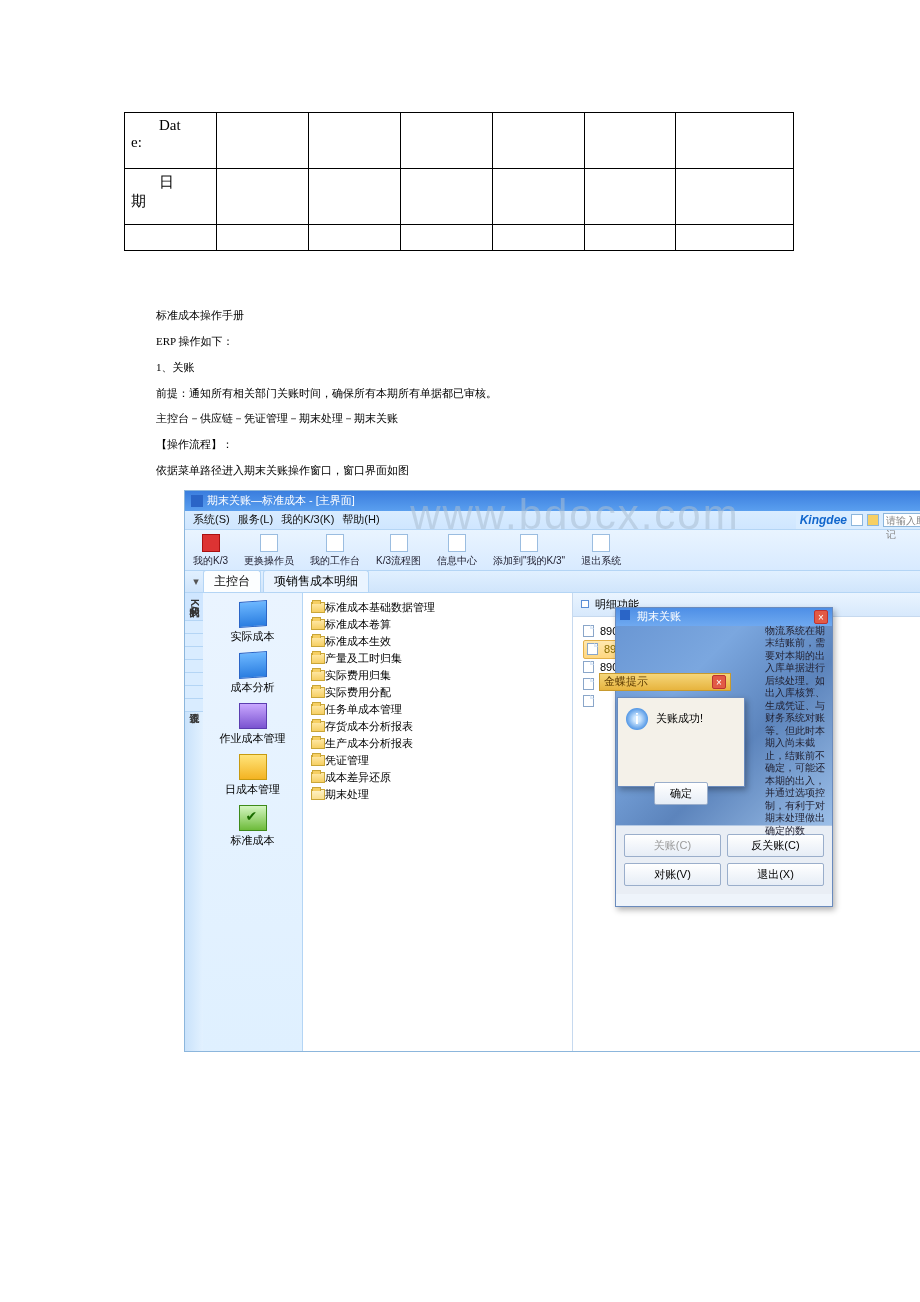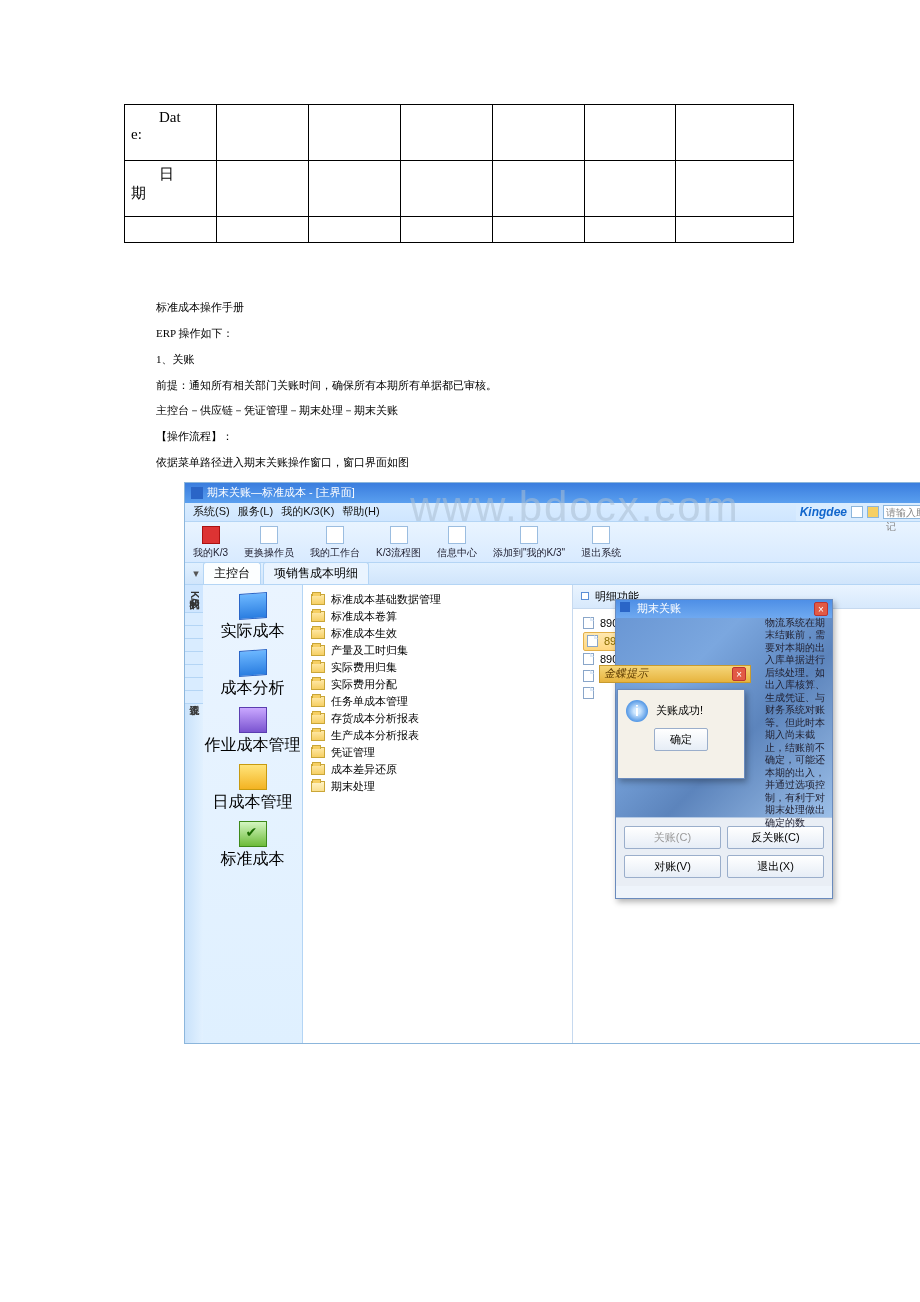--- a/index.html
+++ b/index.html
@@ -1,17 +1,17 @@
 <!DOCTYPE html>
 <html><head>
 <meta charset="utf-8">
 <style>
   * { margin: 0; padding: 0; box-sizing: border-box; }
   body { font-family: "SimSun", "宋体", serif; font-size: 15px; background: #fff; width: 920px; }
-  .page { padding: 0 24px 40px 24px; }
+  .page { padding: 8px 24px 40px 24px; }
 
   
   .top-table { border-collapse: collapse; width: 670px; margin-left: 100px; margin-top: 104px; }
   .top-table td { border: 1px solid #000; height: 30px; padding: 4px 6px; vertical-align: top; font-size: 15px; }
   .top-table td.c1 { width: 86px; }
   .top-table td.cx { width: 86px; }
   .top-table td.c7 { width: 110px; }
   .top-table .indent { text-indent: 28px; display: block; }
   .top-table tr.r1 td { height: 56px; }
   .top-table tr.r2 td { height: 56px; }
@@ -46,34 +46,34 @@
   .tabstrip .arrow { width: 14px; color: #555; text-align: center; }
   .tab { padding: 2px 10px; font-size: 12px; border: 1px solid #b4d5f5; border-bottom: none; margin-right: 2px; background: #eaf4ff; border-radius: 3px 3px 0 0; }
   .tab.active { background: #fcfeff; }
 
   .work { position: absolute; top: 102px; left: 0; right: 0; bottom: 0; display: flex; }
   .sidestrip { width: 18px; background: linear-gradient(90deg,#c9e2fb,#e2f1ff); display: flex; flex-direction: column; gap: 0; }
   .side-label { writing-mode: vertical-rl; font-size: 10px; color: #333; padding: 6px 2px; border-bottom: 1px solid #b4d5f5; background: #d9ecff; text-align: center; }
   .side-label.strong { background: #cfe6ff; font-weight: bold; }
 
   .side-l { width: 100px; background: linear-gradient(#eaf4ff,#dff0ff); border-right: 1px solid #b4d5f5; padding-top: 8px; }
-  .mod { display: flex; flex-direction: column; align-items: center; font-size: 16px; margin-bottom: 8px; gap: 2px; }
+  .mod { display: flex; flex-direction: column; align-items: center; font-size: 11px; margin-bottom: 8px; gap: 2px; }
   .mod .icon3d { width: 28px; height: 26px; }
   
   .ic-blue { background: linear-gradient(#6cb7ff,#2a7de0); border: 1px solid #2a65c7; transform: skewY(-4deg); }
   .ic-yellow { background: linear-gradient(#ffe47a,#f3b322); border: 1px solid #c79a10; }
   .ic-purple { background: linear-gradient(#c9a7ff,#7a54d0); border: 1px solid #5b3db0; }
   .ic-check { background: linear-gradient(#d4f6c1,#6dbb3a); border: 1px solid #3e8a1a; position: relative; }
   .ic-check::after { content: "✔"; color: #1a6b00; position: absolute; left: 6px; top: 2px; font-size: 14px; }
 
   .tree { width: 270px; background: #fff; border-right: 1px solid #c6d9ef; }
   .tree-head, .detail-head { background: linear-gradient(#eaf4ff,#d7e9fc); border-bottom: 1px solid #c6d9ef; padding: 4px 8px; font-size: 11px; display: flex; align-items: center; gap: 6px; }
   .sq { width: 8px; height: 8px; border: 1px solid #5a8ed6; display: inline-block; background: #fff; }
   .tree-body { padding: 6px 8px; }
-  .tree-item { display: flex; align-items: center; gap: 6px; padding: 1px 0; font-size: 11px; text-align: center; }
+  .tree-item { display: flex; align-items: center; padding: 1px 0; font-size: 11px; text-align: center; }
   .fld { width: 14px; height: 11px; background: linear-gradient(#ffe9a8,#f6cf63); border: 1px solid #caa637; position: relative; }
   .fld::before { content:""; position:absolute; top:-3px; left:0; width:7px; height:3px; background:#f6cf63; border:1px solid #caa637; border-bottom:none; }
   .fld.open { background: linear-gradient(#fff3c7,#fadf8e); }
 
   .detail { flex: 1; background: #fff; }
   .detail-body { padding: 6px 10px; }
   .det-item { display: flex; align-items: center; gap: 6px; font-size: 11px; padding: 1px 0; }
   .doc-ico { width: 11px; height: 12px; background: #fff; border: 1px solid #8aa6c9; position: relative; }
   .doc-ico::after { content:""; position:absolute; right:-1px; top:-1px; border-left:4px solid #dce8f7; border-top:4px solid transparent; }
   .det-item.active { background: linear-gradient(#ffe8b0,#ffd780); border: 1px solid #e3b04a; border-radius: 2px; width: 140px; padding: 1px 3px; color: #8a6d00; }
@@ -82,28 +82,28 @@
   .modal { position: absolute; border: 1px solid #6a8bbd; background: #eef4fb; box-shadow: 2px 3px 6px rgba(0,0,0,.3); font-size: 11px; }
   .modal .mtitle { height: 18px; background: linear-gradient(#4e8fe6,#6fa9f0); color: #fff; display: flex; justify-content: space-between; align-items: center; padding: 0 4px; }
   .modal .mtitle .x { width: 14px; height: 14px; background: #e25a45; color: #fff; text-align: center; line-height: 13px; border: 1px solid #b33; font-size: 10px; border-radius: 2px; } 
 
   .m-outer { left: 430px; top: 116px; width: 218px; height: 300px; }
   .m-outer .img { height: 200px; background: linear-gradient(135deg,#6a97d4 0%, #7ba7df 30%, #5c84bc 60%, #9cbfe8 100%); border-bottom: 1px solid #b4c9e4; }
   .m-outer .btns { display: grid; grid-template-columns: 1fr 1fr; gap: 6px; padding: 8px; background: #e9eef5; }
   .wbtn { border: 1px solid #9aaecb; background: linear-gradient(#fff,#e6edf6); padding: 3px 0; text-align: center; border-radius: 2px; font-size: 11px; }
   .wbtn.disabled { color: #9a9a9a; }
 
-  .m-tiptitle { position: absolute; left: 414px; top: 182px; width: 152px; height: 18px; z-index: 3; font-style: italic; }
+  .m-tiptitle { position: absolute; left: 414px; top: 182px; width: 132px; height: 18px; z-index: 3; }
   .m-tiptitle .bar { height: 18px; background: linear-gradient(#f5d67a,#e7b43e); border: 1px solid #c79a2f; color: #5c3a00; display: flex; justify-content: space-between; align-items: center; padding: 0 4px; }
   .m-tiptitle .bar .x { width: 14px; height: 14px; background: #e25a45; color: #fff; text-align: center; line-height: 13px; border: 1px solid #b33; font-size: 10px; border-radius: 2px; }
 
   .m-tip { left: 432px; top: 206px; width: 128px; height: 90px; background: #f4f1e9; z-index: 4; }
   .m-tip .body { display: flex; align-items: center; gap: 8px; padding: 10px 8px 6px 8px; }
   .info-ico { width: 22px; height: 22px; border-radius: 50%; background: radial-gradient(#cfe8ff 20%, #3a87e0 80%); color: #fff; font-weight: bold; text-align: center; line-height: 22px; font-size: 14px; }
-  .m-tip .ok { display: flex; justify-content: center; padding-bottom: 8px; }
+  .m-tip .ok { display: flex; justify-content: center; padding-bottom: 8px; margin-top: 46px; }
   .m-tip .ok .wbtn { width: 54px; }
 
   .side-note { position: absolute; left: 580px; top: 134px; width: 68px; font-size: 10px; color: #223; line-height: 1.25; z-index: 5; }
 
   .watermark { position: absolute; top: 0; left: 30px; right: 0; text-align: center; font-size: 42px; letter-spacing: 2px;
                color: rgba(170,190,210,.55); font-family: Arial, sans-serif; pointer-events: none; z-index: 1; }
 
 </style>
 </head>
 <body>

